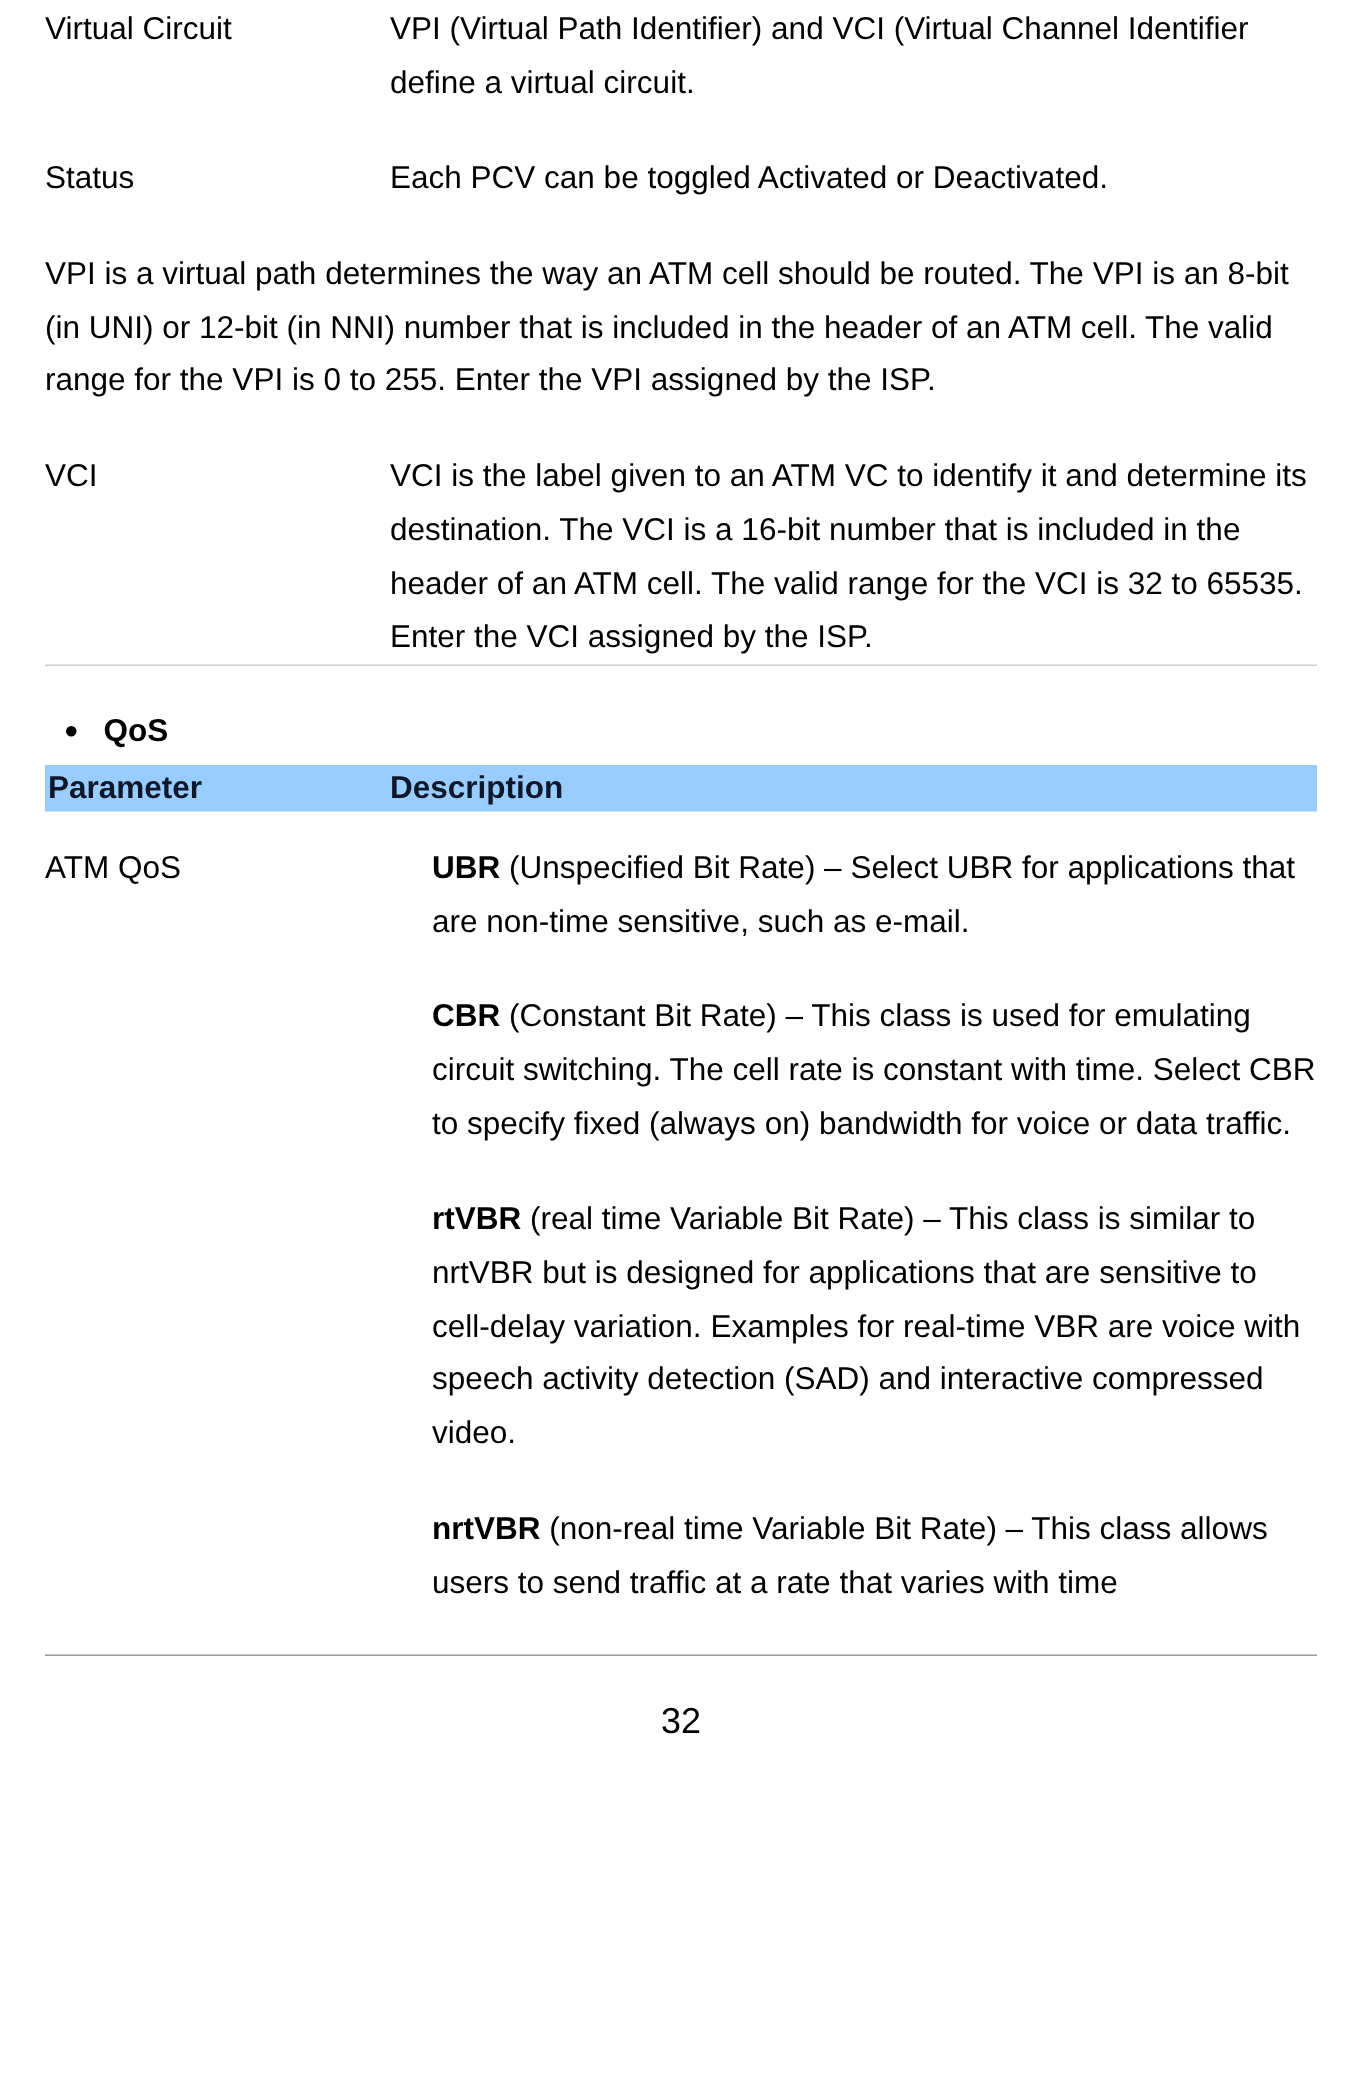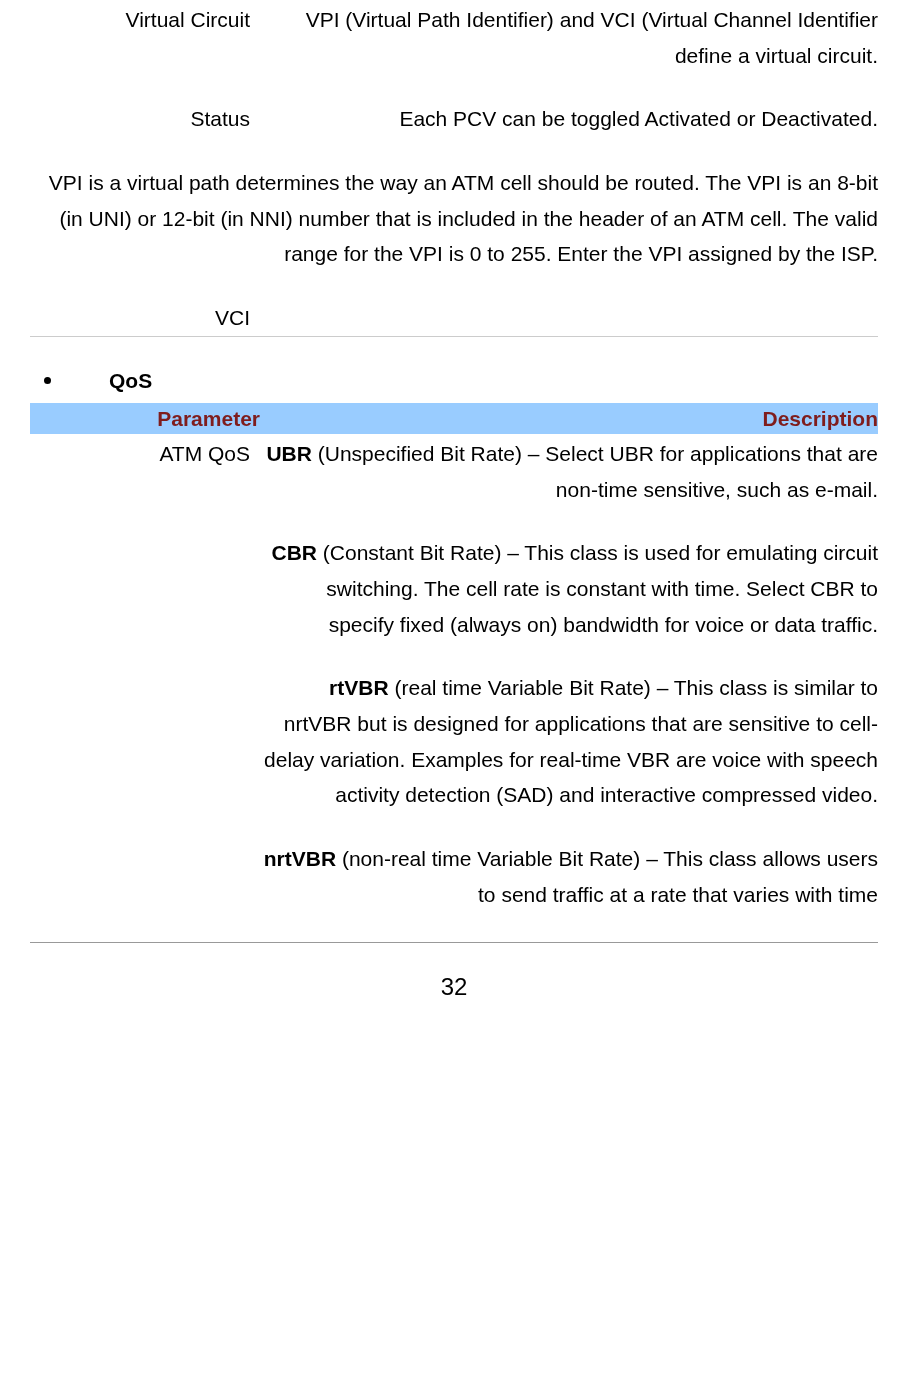--- a/index.html
+++ b/index.html
@@ -1,15 +1,15 @@
 <!DOCTYPE html>
 <html><head>
   <meta charset="utf-8">
   <style>
-    * { box-sizing: border-box; margin: 0; padding: 0; text-align: right; }
+    * { box-sizing: border-box; margin: 0; padding: 0; }
     body {
       font-family: Arial, Helvetica, sans-serif;
       font-size: 21px;
       color: #000;
       background: #fff;
       width: 908px;
       margin: 0 auto;
       padding: 2px 30px 20px 30px;
       line-height: 1.7;
     }
@@ -29,49 +29,49 @@
       border-top: 1px solid #ccc;
       margin: 0 0 26px 0;
     }
     .bullet-heading {
       font-family: Arial, Helvetica, sans-serif;
       font-weight: bold;
       font-size: 21px;
       margin: 0 0 4px 14px;
       display: flex;
       align-items: center;
-      gap: 40px;
     }
     .bullet-heading .dot {
       display: inline-block;
       width: 7px;
       height: 7px;
       background: #000;
       border-radius: 50%;
       margin-right: 18px;
     }
     .header-row {
       display: flex;
       background: #99ccff;
-      color: #7f1d1d;
+      color: #0f172a;
       font-weight: bold;
       font-size: 21px;
       line-height: 1.4;
       padding: 1px 0;
     }
     .header-row .col-param {
       flex: 0 0 230px;
       padding-left: 2px;
     }
     .header-row .col-desc {
       flex: 1;
     }
     .qos-row {
       display: flex;
-      margin-top: 2px;
+      margin-top: 20px;
+      gap: 28px;
     }
     .qos-term {
       flex: 0 0 230px;
       padding-right: 10px;
     }
     .qos-desc {
       flex: 1;
     }
     .qos-block {
       margin-bottom: 28px;
@@ -104,20 +104,21 @@
     <div class="def-term">Status</div>
     <div class="def-desc">Each PCV can be toggled Activated or Deactivated.</div>
   </div>
 
   <div class="def-row">
     <div class="def-desc">VPI is a virtual path determines the way an ATM cell should be routed. The VPI is an 8-bit (in UNI) or 12-bit (in NNI) number that is included in the header of an ATM cell. The valid range for the VPI is 0 to 255. Enter the VPI assigned by the ISP.</div>
   </div>
 
   <div class="def-row" style="margin-bottom:0">
     <div class="def-term">VCI</div>
+    <div class="def-desc">VCI is the label given to an ATM VC to identify it and determine its destination. The VCI is a 16-bit number that is included in the header of an ATM cell. The valid range for the VCI is 32 to 65535. Enter the VCI assigned by the ISP.</div>
   </div>
 
 </div>
 
 <hr class="section-hr">
 
 <div class="bullet-heading">
   <span class="dot"></span>
   <span>QoS</span>
 </div>

